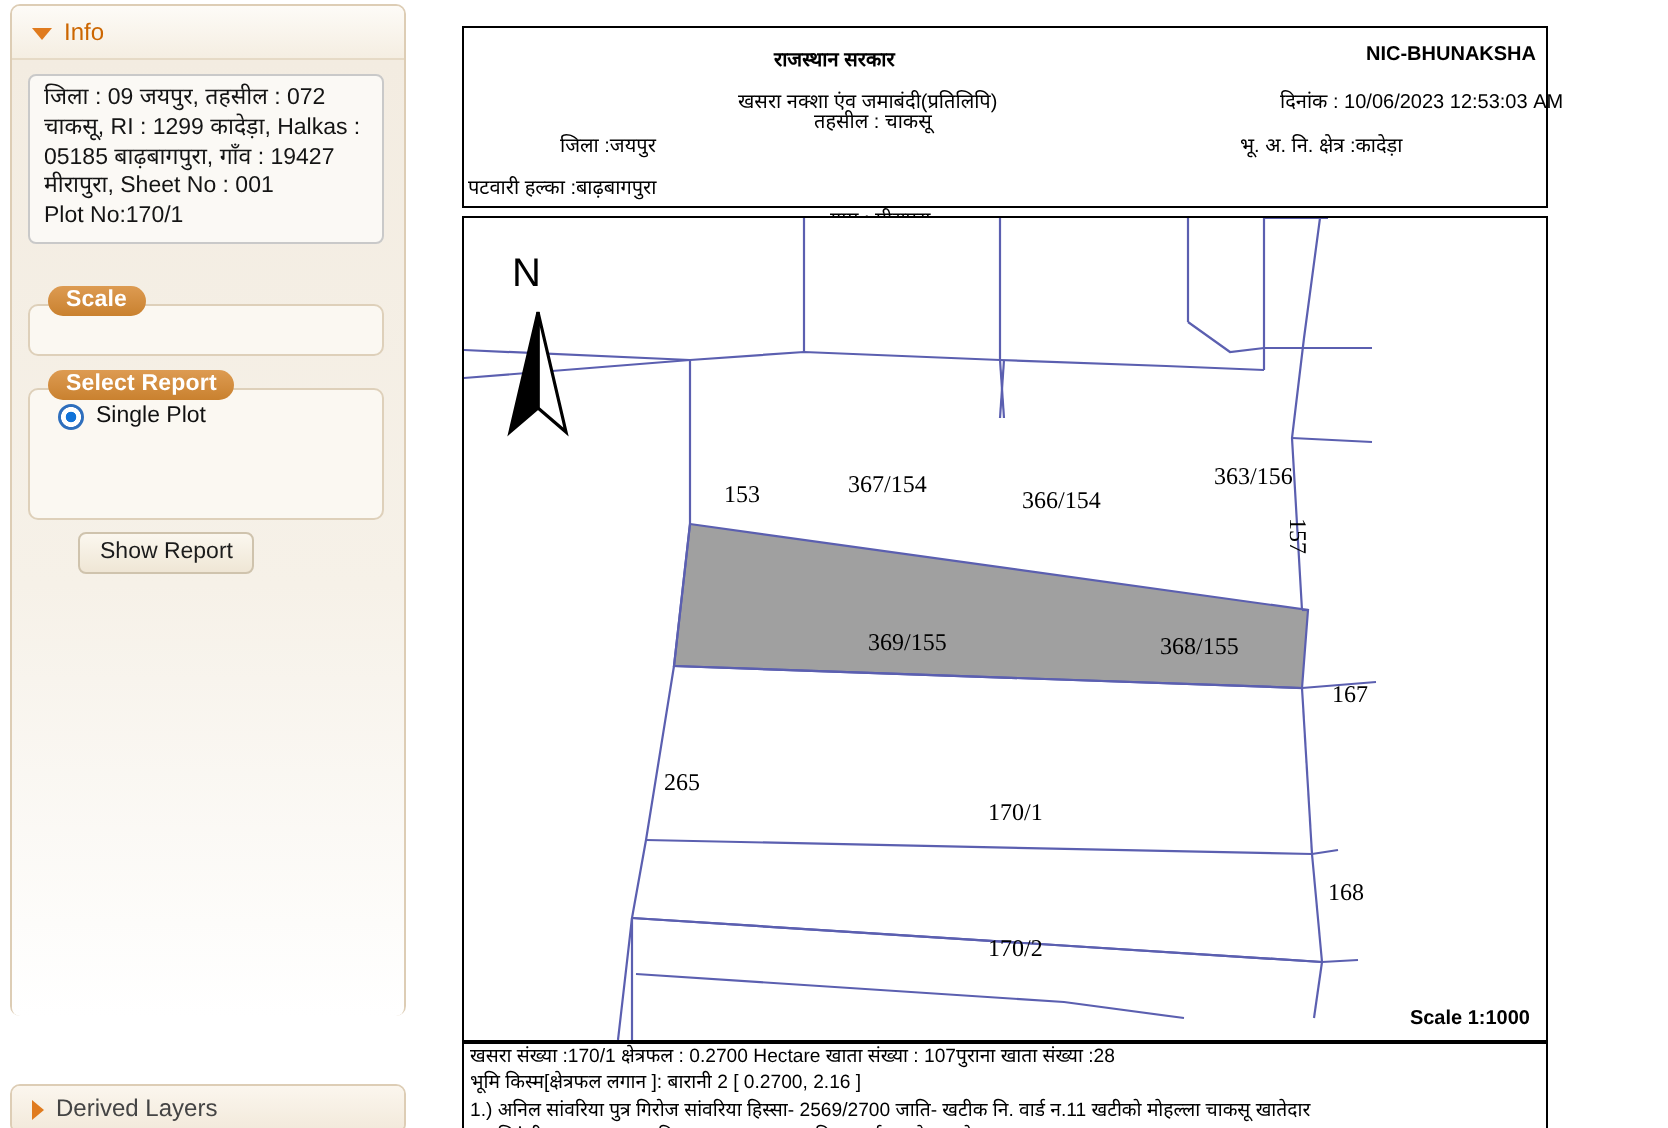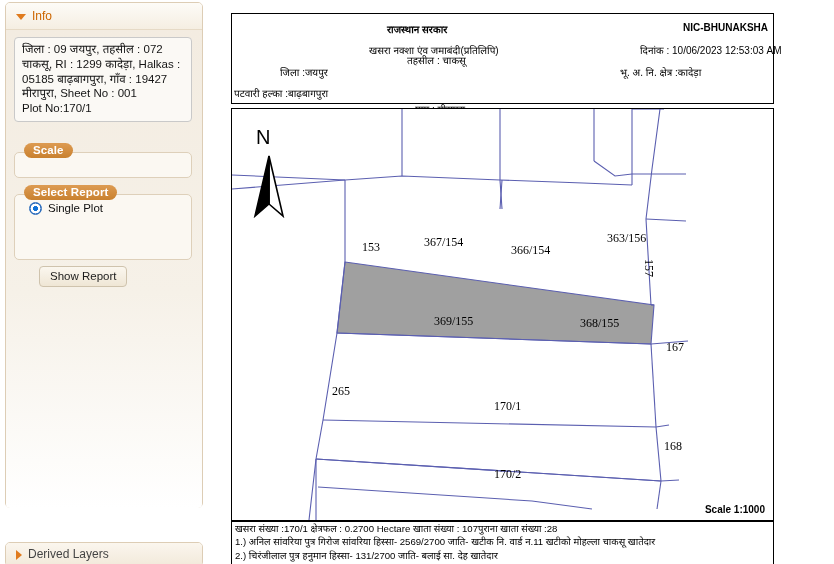--- a/index.html
+++ b/index.html
@@ -352,18 +352,19 @@
           <div class="map-label" style="left: 427px; top: 414px;">169</div>
           <div class="map-label" style="left: 257px; top: 425px;">170/3</div>
         </div>
 
       <div id="scale-text">Scale 1:1000</div>
     </div>
 
     <div class="map-frame" id="map-footer">
       <div id="footer-lines">
           <div class="footer-line">खसरा संख्या :170/1 क्षेत्रफल  : 0.2700 Hectare  खाता संख्या   : 107पुराना खाता संख्या  :28</div>
+          <div class="footer-line">भूमि किस्म[क्षेत्रफल लगान ]: बारानी 2 [ 0.2700, 2.16 ]</div>
           <div class="footer-line">1.) अनिल सांवरिया पुत्र गिरोज सांवरिया   हिस्सा- 2569/2700 जाति- खटीक नि. वार्ड न.11 खटीको मोहल्ला  चाकसू खातेदार</div>
           <div class="footer-line">2.) चिरंजीलाल पुत्र हनुमान   हिस्सा- 131/2700 जाति- बलाई सा. देह खातेदार</div>
         </div>
     </div>
   </div>
 </div>
 
 </body></html>

